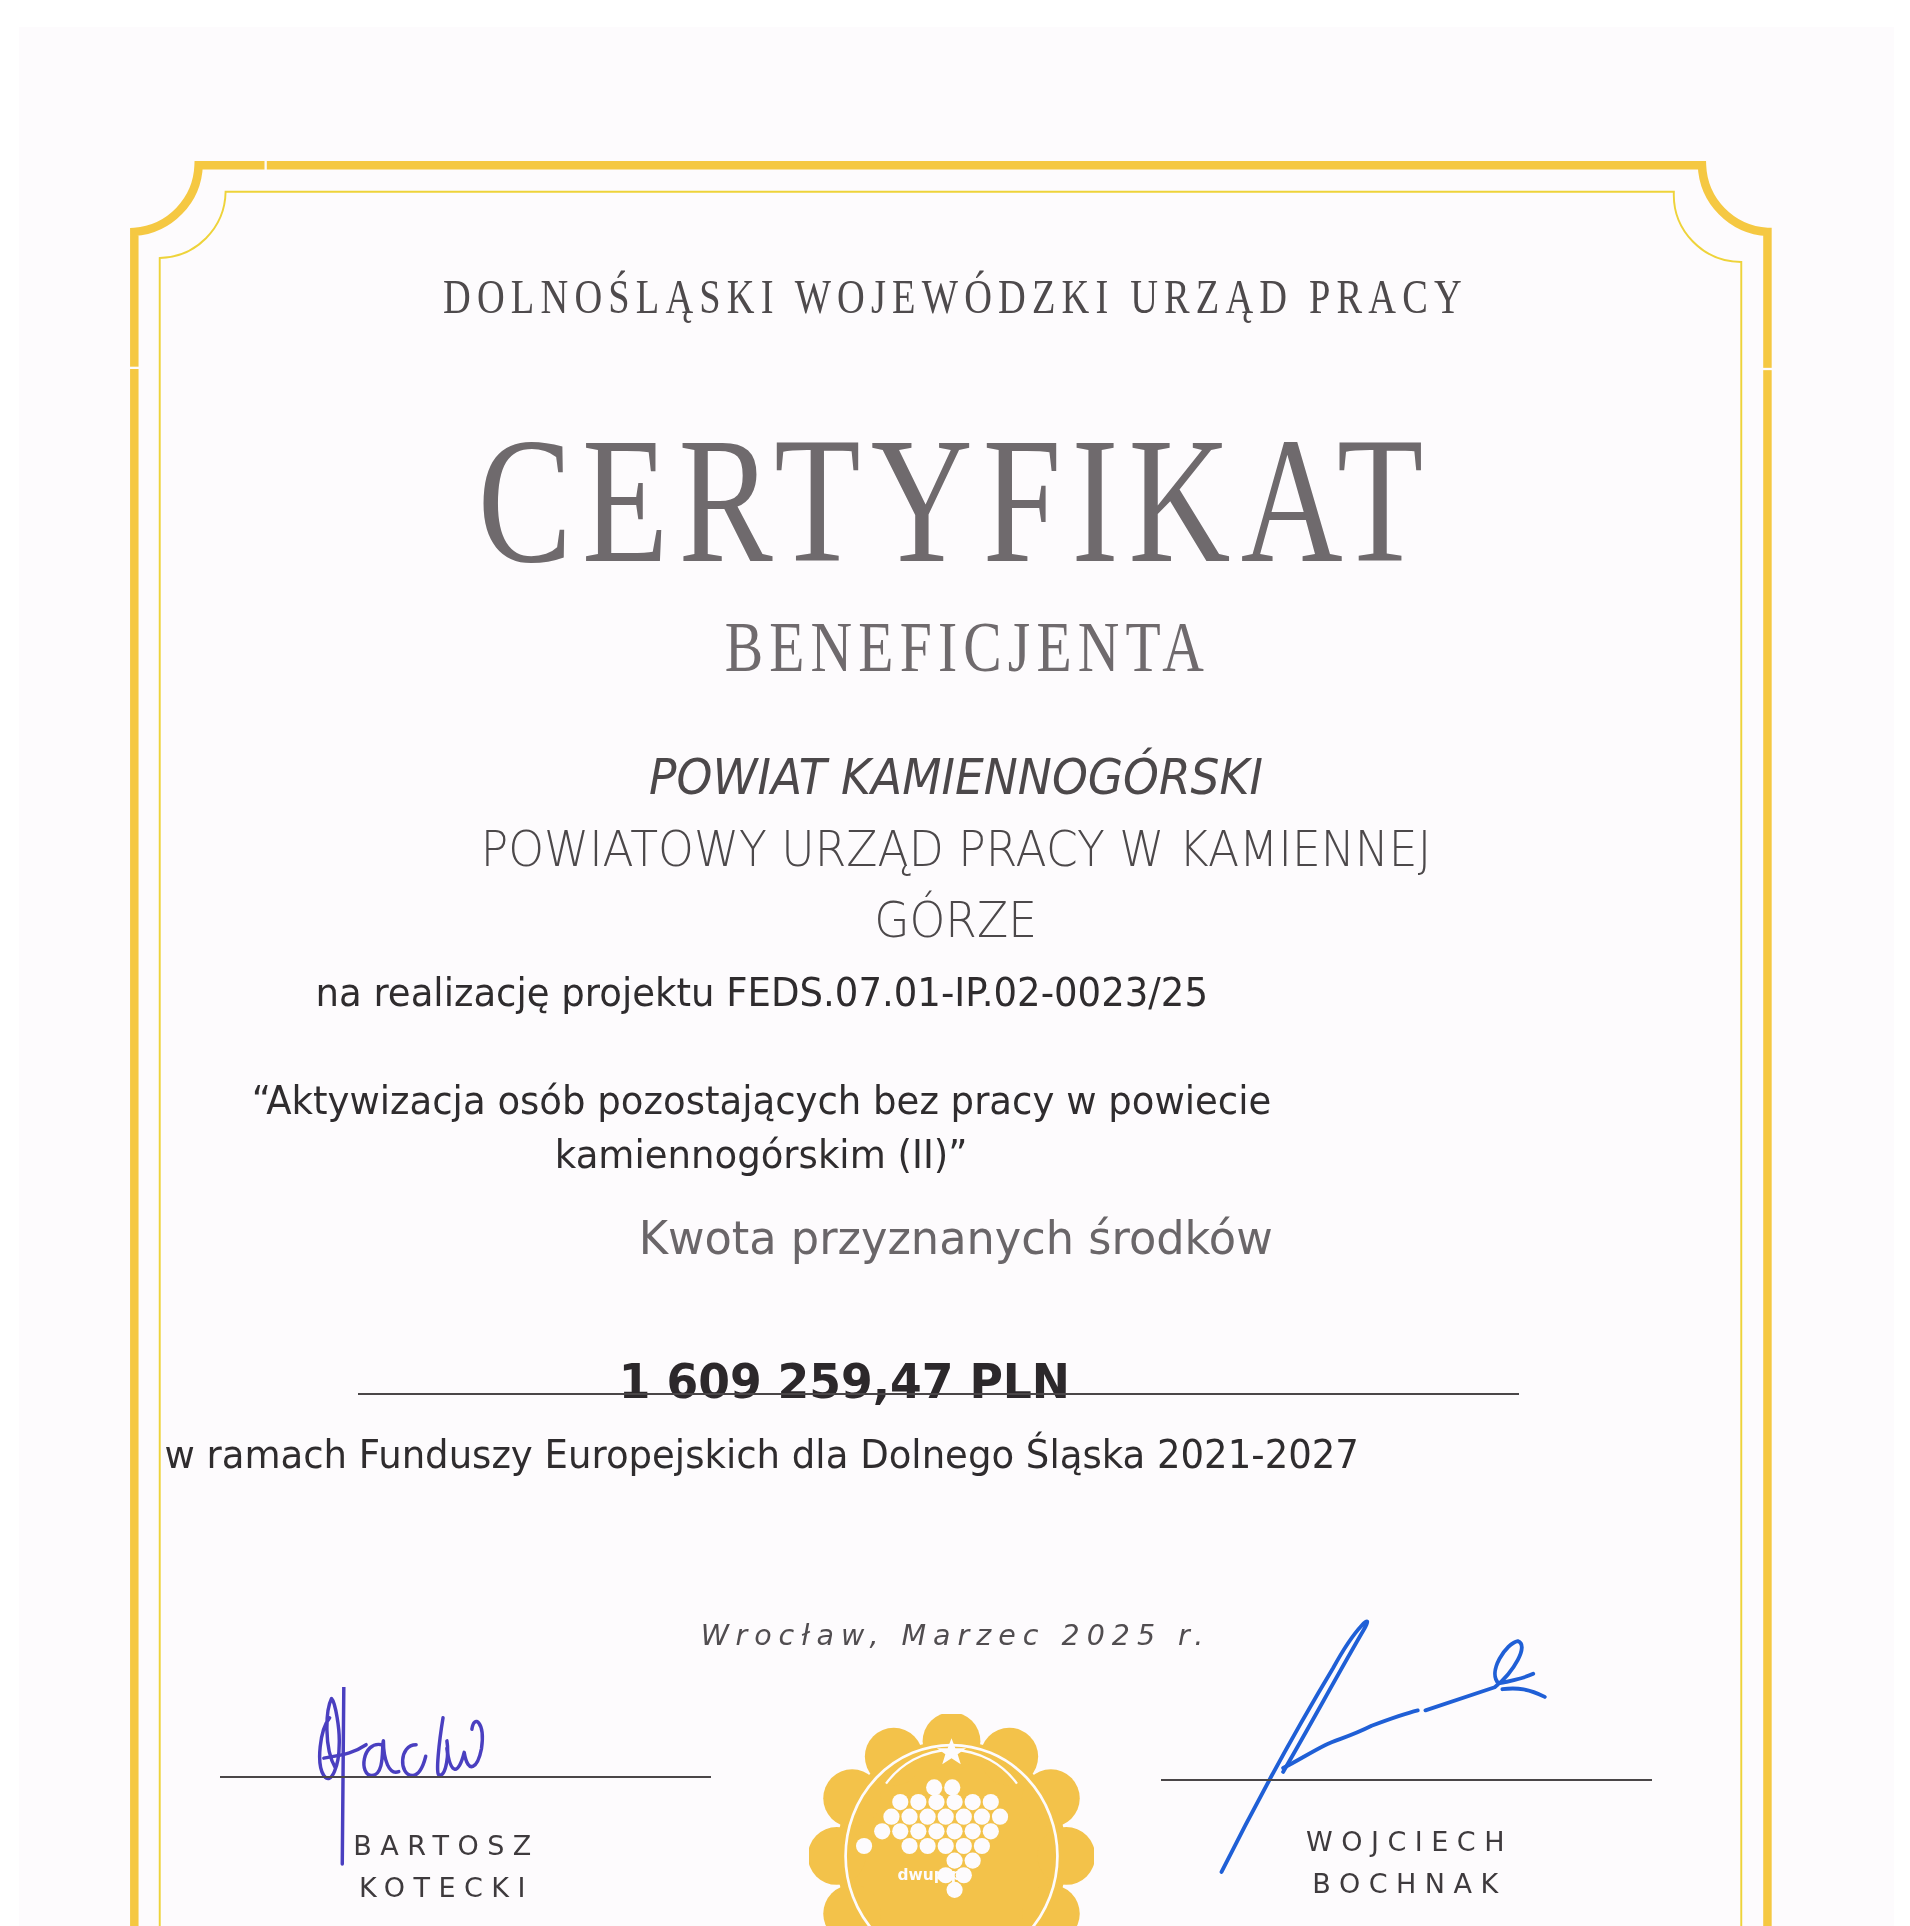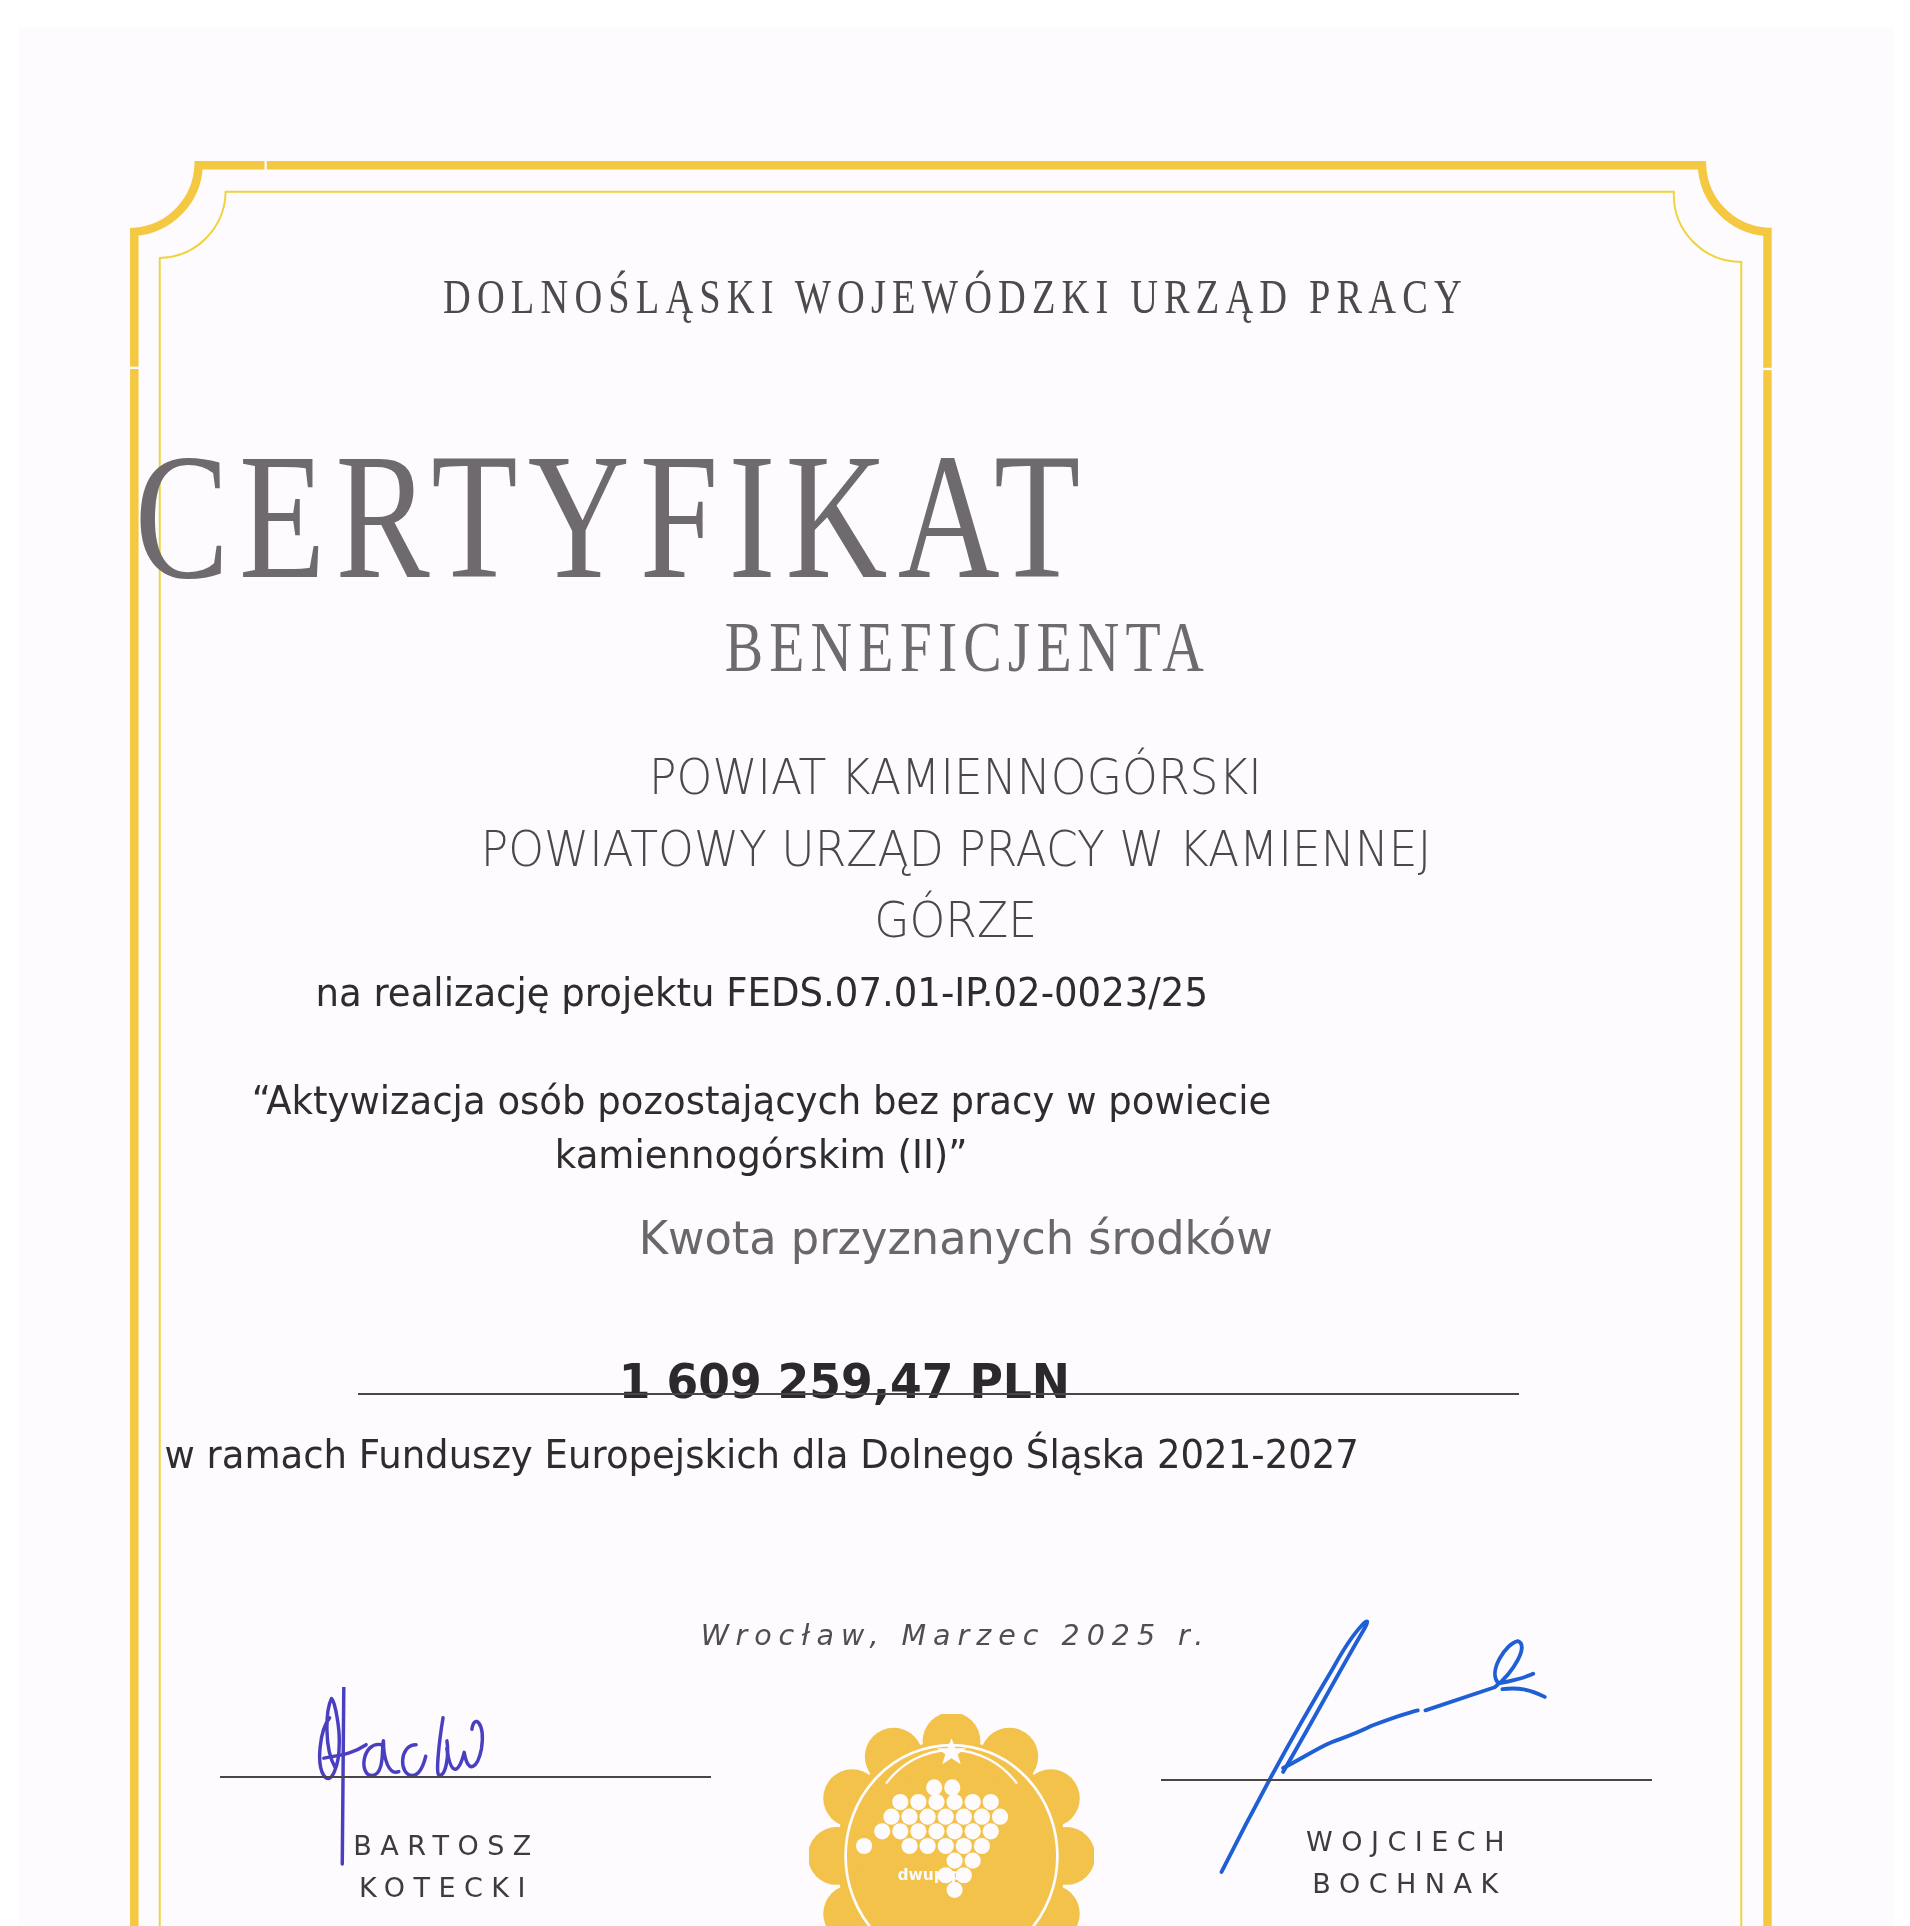--- a/index.html
+++ b/index.html
@@ -16,23 +16,23 @@
   .abs { position: absolute; white-space: nowrap; }
 
   .org-header {
     left: 0; width: 1911px; top: 270px; text-align: center;
     font-family: "Liberation Serif", serif; font-size: 48px; letter-spacing: 7.7px;
     color: #4e4a4c; line-height: 54px;
   }
   .org-header span { display: inline-block; transform: scaleX(0.80); transform-origin: center; }
 
   .cert-title {
-    left: 0; width: 1911px; top: 404px; 
+    left: 0; width: 1911px; top: 404px; text-align: center;
     font-family: "Liberation Serif", serif; font-size: 181px; letter-spacing: 13px;
-    color: #6f6a6d; line-height: 193px; margin-top: 16px;
+    color: #6f6a6d; line-height: 193px;
   }
   .cert-title span { display: inline-block; transform: scaleX(0.78); transform-origin: center; }
 
   .cert-subtitle {
     left: 0; width: 1911px; top: 607px; text-align: center;
     font-family: "Liberation Serif", serif; font-size: 72px; letter-spacing: 7.7px;
     color: #6f6a6d; line-height: 81px; padding-left: 12px;
   }
   .cert-subtitle span { display: inline-block; transform: scaleX(0.80); transform-origin: center; }
 
@@ -103,21 +103,21 @@
            L 585 6574
            A 175 175 0 0 0 414 6400
            L 414 670
            A 175 175 0 0 0 585 498 Z" fill="none" stroke="#eed33a" stroke-width="5"></path>
 </svg>
 
 <div class="abs org-header"><span>DOLNOŚLĄSKI WOJEWÓDZKI URZĄD PRACY</span></div>
 <div class="abs cert-title"><span>CERTYFIKAT</span></div>
 <div class="abs cert-subtitle"><span>BENEFICJENTA</span></div>
 
-<div class="abs recipient" style="top:742px;"><span>POWIAT KAMIENNOGÓRSKI</span></div>
+<div class="abs recipient" style="top:742px;font-style:italic;"><span>POWIAT KAMIENNOGÓRSKI</span></div>
 <div class="abs recipient" style="top:814px;"><span>POWIATOWY URZĄD PRACY W KAMIENNEJ</span></div>
 <div class="abs recipient" style="top:885px;"><span>GÓRZE</span></div>
 
 <div class="abs body-line" style="top:966px;"><span>na realizację projektu FEDS.07.01-IP.02-0023/25</span></div>
 <div class="abs body-line" style="top:1074px;"><span>“Aktywizacja osób pozostających bez pracy w powiecie</span></div>
 <div class="abs body-line" style="top:1128px;"><span>kamiennogórskim (II)”</span></div>
 
 <div class="abs amount-label"><span>Kwota przyznanych środków</span></div>
 <div class="abs amount-value"><span>1 609 259,47 PLN</span></div>
 <div class="abs amount-rule"></div>

